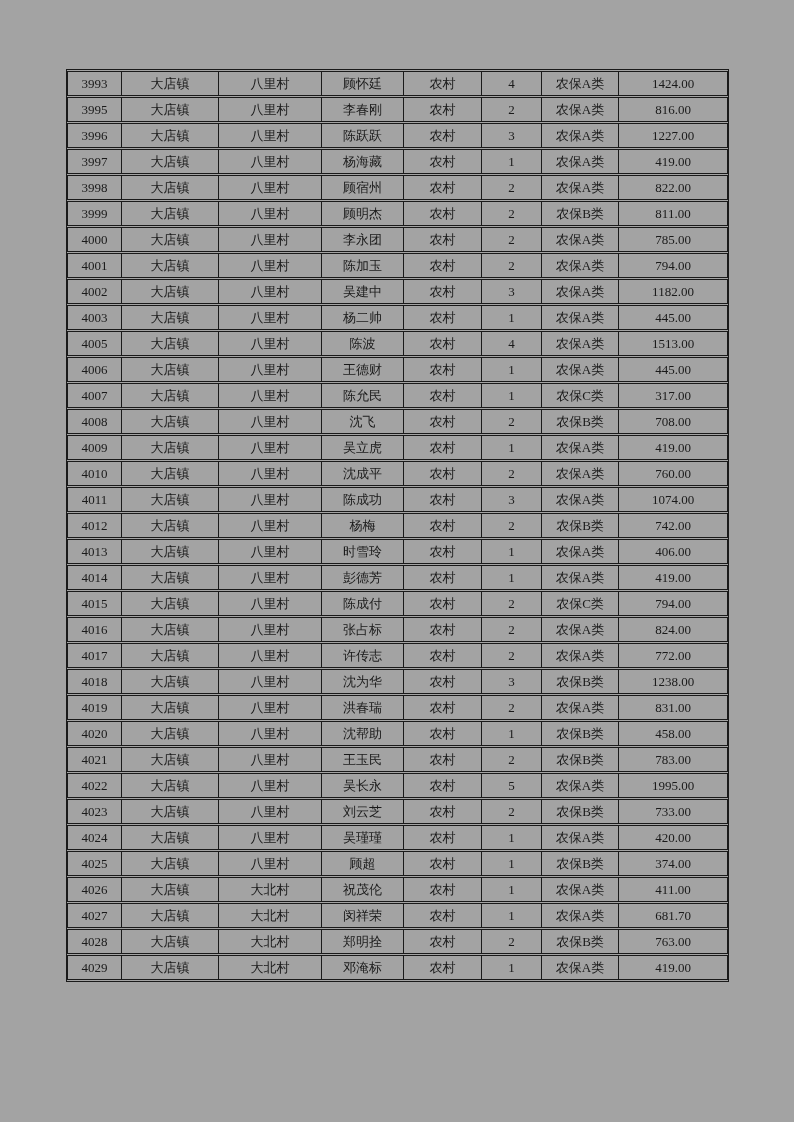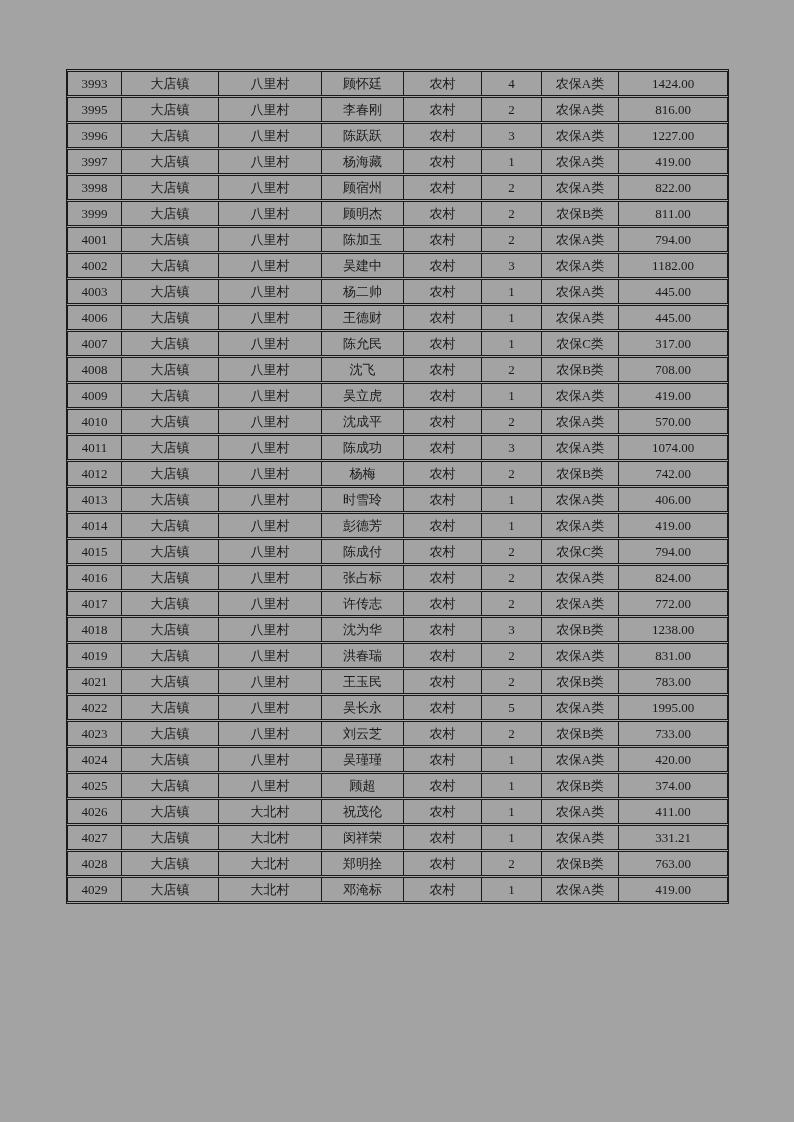--- a/index.html
+++ b/index.html
@@ -126,20 +126,30 @@
             <td>3999</td>
             <td>大店镇</td>
             <td>八里村</td>
             <td>顾明杰</td>
             <td>农村</td>
             <td>2</td>
             <td>农保B类</td>
             <td>811.00</td>
           </tr>
           <tr>
+            <td>4000</td>
+            <td>大店镇</td>
+            <td>八里村</td>
+            <td>李永团</td>
+            <td>农村</td>
+            <td>2</td>
+            <td>农保A类</td>
+            <td>785.00</td>
+          </tr>
+          <tr>
             <td>4001</td>
             <td>大店镇</td>
             <td>八里村</td>
             <td>陈加玉</td>
             <td>农村</td>
             <td>2</td>
             <td>农保A类</td>
             <td>794.00</td>
           </tr>
           <tr>
@@ -154,20 +164,30 @@
           </tr>
           <tr>
             <td>4003</td>
             <td>大店镇</td>
             <td>八里村</td>
             <td>杨二帅</td>
             <td>农村</td>
             <td>1</td>
             <td>农保A类</td>
             <td>445.00</td>
+          </tr>
+          <tr>
+            <td>4005</td>
+            <td>大店镇</td>
+            <td>八里村</td>
+            <td>陈波</td>
+            <td>农村</td>
+            <td>4</td>
+            <td>农保A类</td>
+            <td>1513.00</td>
           </tr>
           <tr>
             <td>4006</td>
             <td>大店镇</td>
             <td>八里村</td>
             <td>王德财</td>
             <td>农村</td>
             <td>1</td>
             <td>农保A类</td>
             <td>445.00</td>
@@ -203,21 +223,21 @@
             <td>419.00</td>
           </tr>
           <tr>
             <td>4010</td>
             <td>大店镇</td>
             <td>八里村</td>
             <td>沈成平</td>
             <td>农村</td>
             <td>2</td>
             <td>农保A类</td>
-            <td>570.00</td>
+            <td>760.00</td>
           </tr>
           <tr>
             <td>4011</td>
             <td>大店镇</td>
             <td>八里村</td>
             <td>陈成功</td>
             <td>农村</td>
             <td>3</td>
             <td>农保A类</td>
             <td>1074.00</td>
@@ -296,20 +316,30 @@
             <td>4019</td>
             <td>大店镇</td>
             <td>八里村</td>
             <td>洪春瑞</td>
             <td>农村</td>
             <td>2</td>
             <td>农保A类</td>
             <td>831.00</td>
           </tr>
           <tr>
+            <td>4020</td>
+            <td>大店镇</td>
+            <td>八里村</td>
+            <td>沈帮助</td>
+            <td>农村</td>
+            <td>1</td>
+            <td>农保B类</td>
+            <td>458.00</td>
+          </tr>
+          <tr>
             <td>4021</td>
             <td>大店镇</td>
             <td>八里村</td>
             <td>王玉民</td>
             <td>农村</td>
             <td>2</td>
             <td>农保B类</td>
             <td>783.00</td>
           </tr>
           <tr>
@@ -363,21 +393,21 @@
             <td>411.00</td>
           </tr>
           <tr>
             <td>4027</td>
             <td>大店镇</td>
             <td>大北村</td>
             <td>闵祥荣</td>
             <td>农村</td>
             <td>1</td>
             <td>农保A类</td>
-            <td>331.21</td>
+            <td>681.70</td>
           </tr>
           <tr>
             <td>4028</td>
             <td>大店镇</td>
             <td>大北村</td>
             <td>郑明拴</td>
             <td>农村</td>
             <td>2</td>
             <td>农保B类</td>
             <td>763.00</td>

